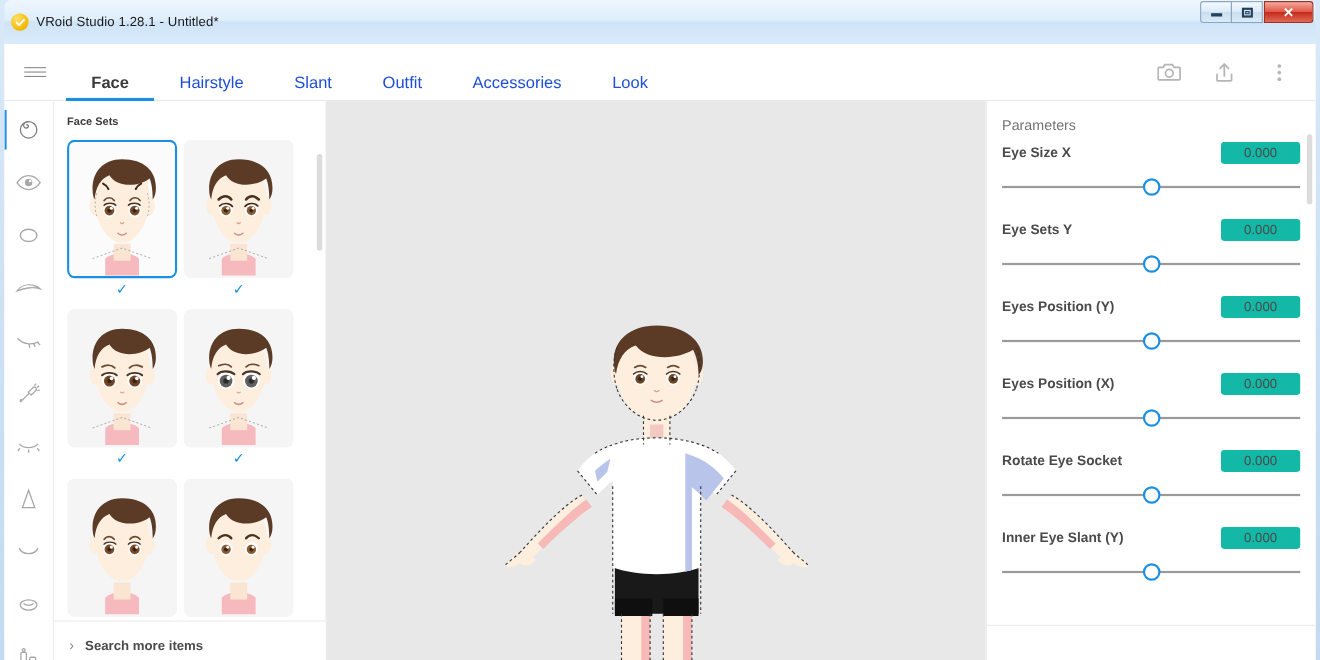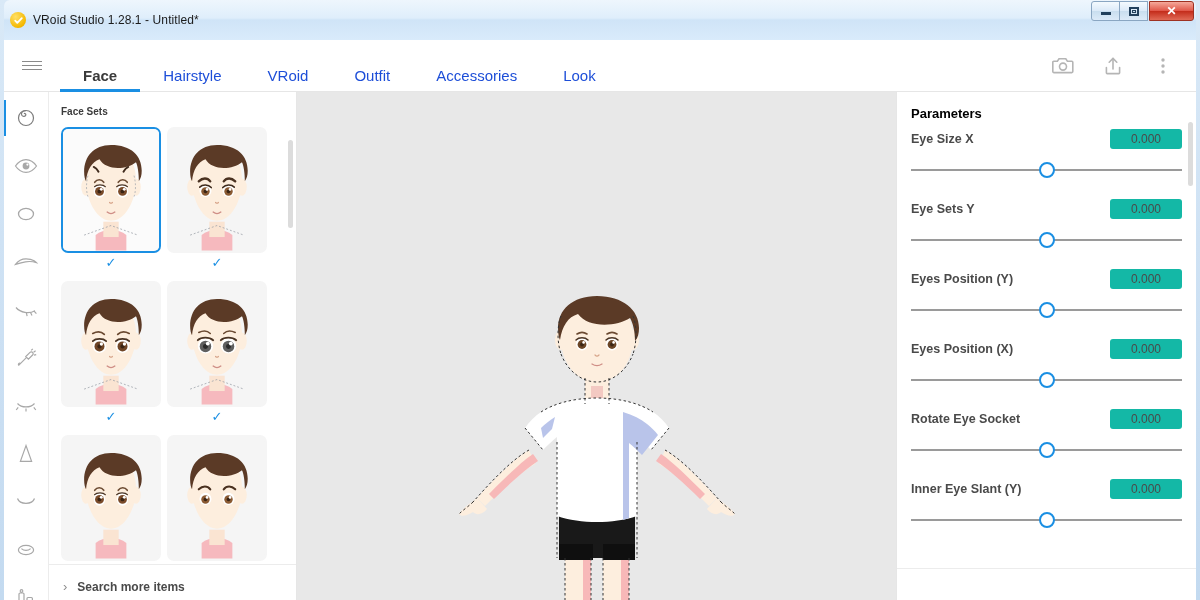--- a/index.html
+++ b/index.html
@@ -226,21 +226,21 @@
   .params {
     width: 300px;
     background: #ffffff;
     border-left: 1px solid #e6e6e6;
     flex: 0 0 auto;
     position: relative;
     overflow: hidden;
     display: flex; flex-direction: column;
   }
   .params-title {
-    font-size: 13px; font-weight: bold; color: #000000;
+    font-size: 13px; font-weight: normal; color: #737373;
     padding: 14px 0 8px 14px;
     flex: 0 0 auto;
   }
   .params-scroll {
     flex: 1 1 auto;
     padding: 0 14px;
     overflow: hidden;
     text-align: right;
   }
   .param {
@@ -323,21 +323,21 @@
       </div>
 
       <div class="tabs">
         <div class="tab active">
           <span>Face</span>
         </div>
         <div class="tab">
           <span>Hairstyle</span>
         </div>
         <div class="tab">
-          <span>VRoid</span>
+          <span>Slant</span>
         </div>
         <div class="tab">
           <span>Outfit</span>
         </div>
         <div class="tab">
           <span>Accessories</span>
         </div>
         <div class="tab">
           <span>Look</span>
         </div>

